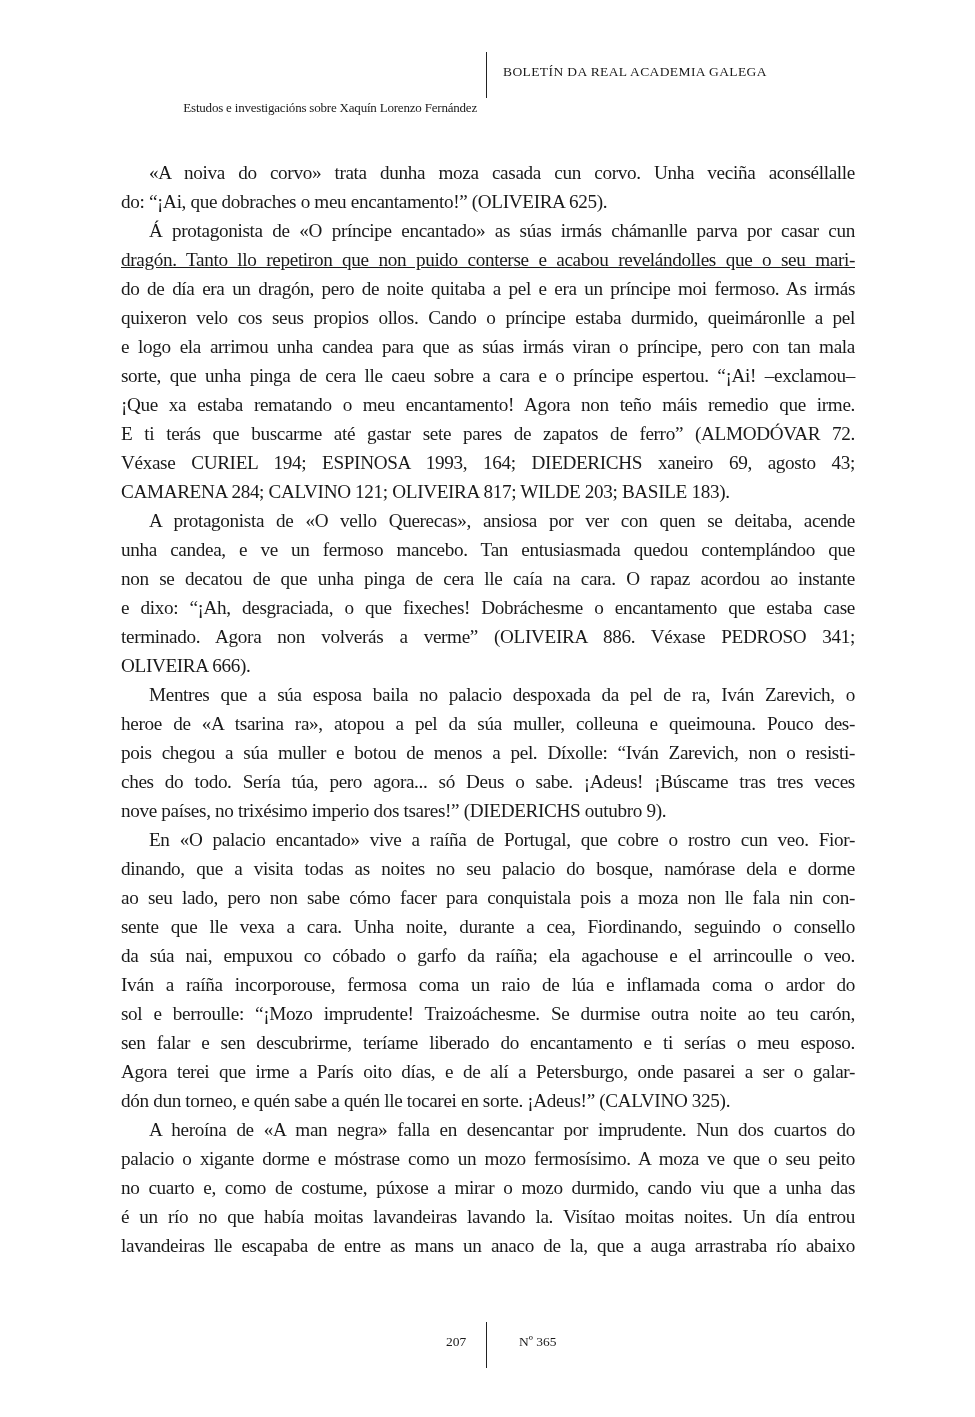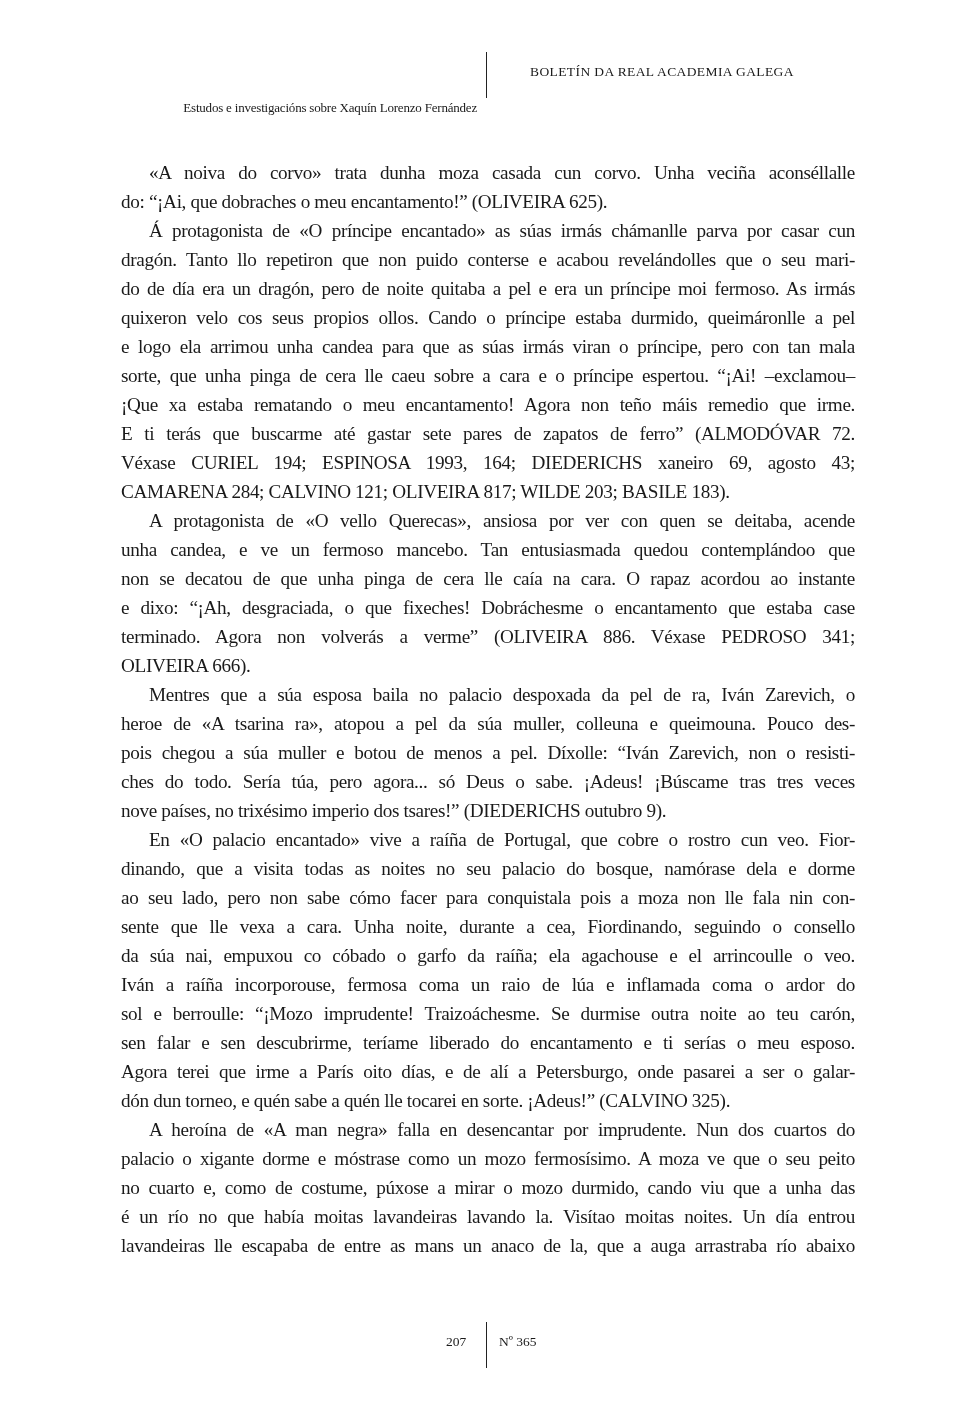--- a/index.html
+++ b/index.html
@@ -1,47 +1,47 @@
 <!DOCTYPE html>
 <html><head>
 <meta charset="utf-8">
 <style>
   html, body { margin: 0; padding: 0; background: #ffffff; }
   body { width: 975px; height: 1417px; position: relative; overflow: hidden;
          font-family: "Liberation Serif", "DejaVu Serif", serif; color: #1a1a1a; }
   .header { position: absolute; top: 0; left: 0; width: 975px; height: 100px; }
   .header .left { position: absolute; right: 498px; top: 64px; font-size: 13px; white-space: nowrap; letter-spacing: -0.2px; margin-top: 36px; }
   .header .rule { position: absolute; left: 486px; top: 52px; width: 1px; height: 46px; background: #222; }
-  .header .right { position: absolute; left: 503px; top: 64px; font-size: 13.5px; letter-spacing: 0.4px; white-space: nowrap; margin-left: 27px; }
+  .header .right { position: absolute; left: 503px; top: 64px; font-size: 13.5px; letter-spacing: 0.4px; white-space: nowrap; }
   .body { position: absolute; left: 121px; top: 158px; width: 734px; }
   .line { display: block; height: 29px; line-height: 29px; font-size: 19.2px;
           text-align: justify; text-align-last: justify; white-space: nowrap; overflow: visible; letter-spacing: -0.35px; }
   .line.last { text-align-last: left; }
   .line.indent { padding-left: 28px; }
   .footer .num { position: absolute; left: 446px; top: 1334px; font-size: 13.5px; text-align: right; }
   .footer .rule { position: absolute; left: 486px; top: 1322px; width: 1px; height: 46px; background: #222; }
-  .footer .issue { position: absolute; left: 499px; top: 1334px; font-size: 13.5px; }
+  .footer .issue { position: absolute; left: 519px; top: 1334px; font-size: 13.5px; }
 </style>
 </head>
 <body>
 
 <div class="header">
   <span class="left">Estudos e investigacións sobre Xaquín Lorenzo Fernández</span>
   <div class="rule"></div>
   <span class="right">BOLETÍN DA REAL ACADEMIA GALEGA</span>
 </div>
 
 <div class="body" id="body">
     <div>
       <span class="line indent" style="display: block; width: auto;">«A noiva do corvo» trata dunha moza casada cun corvo. Unha veciña aconséllalle</span>
       <span class="line last" style="display: block; width: auto;">do: “¡Ai, que dobraches o meu encantamento!” (OLIVEIRA 625).</span>
     </div>
     <div>
       <span class="line indent" style="display: block; width: auto;">Á protagonista de «O príncipe encantado» as súas irmás chámanlle parva por casar cun</span>
-      <span class="line" style="display: block; width: auto;">dragón. Tanto llo repetiron que non puido conterse e acabou revelándolles que o seu mari-</span>
+      <span class="line" style="display: block; width: auto; text-decoration: underline;">dragón. Tanto llo repetiron que non puido conterse e acabou revelándolles que o seu mari-</span>
       <span class="line" style="display: block; width: auto;">do de día era un dragón, pero de noite quitaba a pel e era un príncipe moi fermoso. As irmás</span>
       <span class="line" style="display: block; width: auto;">quixeron velo cos seus propios ollos. Cando o príncipe estaba durmido, queimáronlle a pel</span>
       <span class="line" style="display: block; width: auto;">e logo ela arrimou unha candea para que as súas irmás viran o príncipe, pero con tan mala</span>
       <span class="line" style="display: block; width: auto;">sorte, que unha pinga de cera lle caeu sobre a cara e o príncipe espertou. “¡Ai! –exclamou–</span>
       <span class="line" style="display: block; width: auto;">¡Que xa estaba rematando o meu encantamento! Agora non teño máis remedio que irme.</span>
       <span class="line" style="display: block; width: auto;">E ti terás que buscarme até gastar sete pares de zapatos de ferro” (ALMODÓVAR 72.</span>
       <span class="line" style="display: block; width: auto;">Véxase CURIEL 194; ESPINOSA 1993, 164; DIEDERICHS xaneiro 69, agosto 43;</span>
       <span class="line last" style="display: block; width: auto;">CAMARENA 284; CALVINO 121; OLIVEIRA 817; WILDE 203; BASILE 183).</span>
     </div>
     <div>

